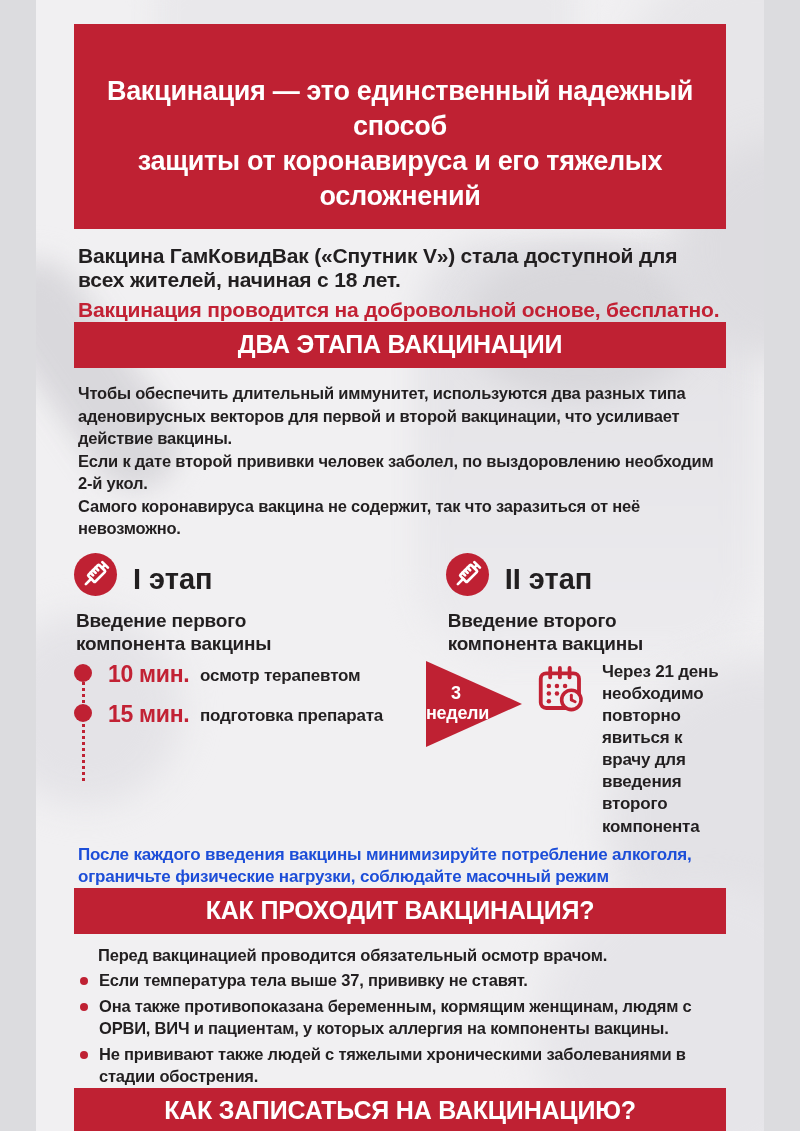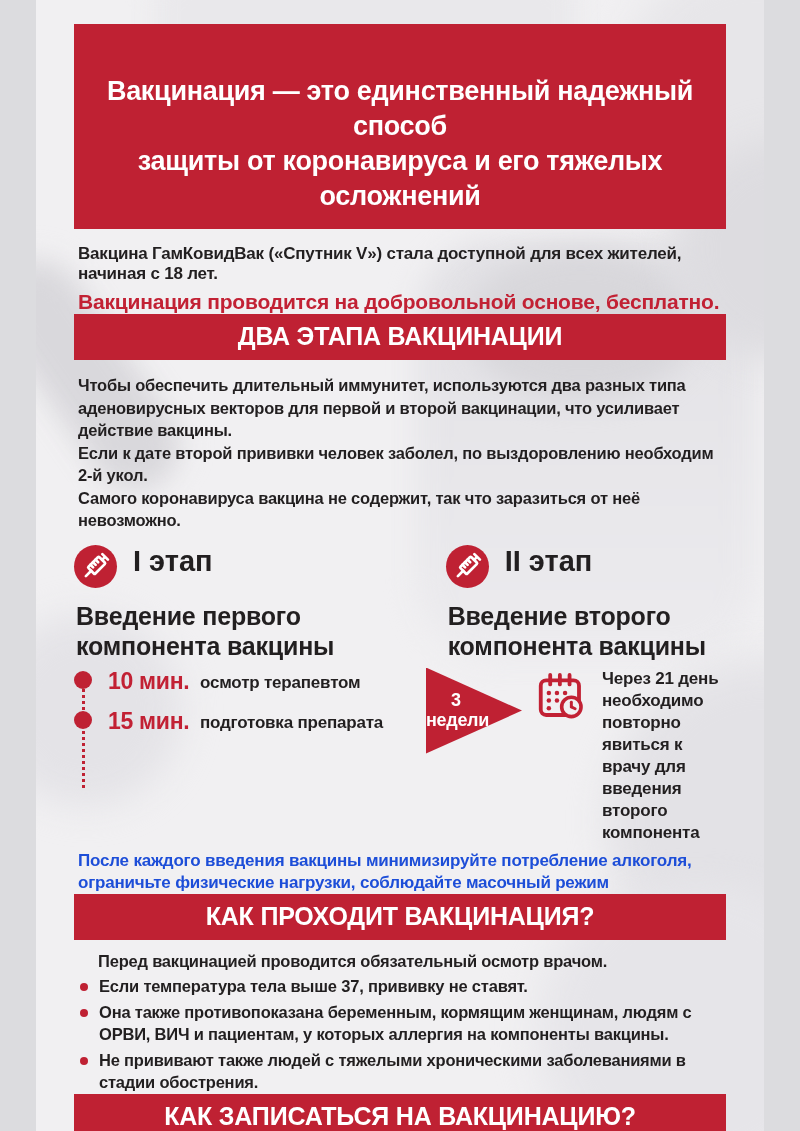--- a/index.html
+++ b/index.html
@@ -27,38 +27,38 @@
   .banner {
     background:#bf2133; color:#ffffff; text-align:center; font-weight:bold;
   }
   .banner-top {
     padding:15px 16px; font-size:27px; line-height:1.3; white-space:pre-line;
     letter-spacing:-0.3px;
   }
   .section-banner { padding:8px 10px 9px; font-size:25px; letter-spacing:-0.2px; }
 
   .intro { margin:15px 4px 0 4px; }
-  .intro-line1 { font-size:17px; font-weight:bold; letter-spacing:-0.2px; }
+  .intro-line1 { font-size:21px; font-weight:bold; letter-spacing:-0.2px; }
   .intro-line2 { margin-top:6px; font-size:21px; font-weight:bold; color:#c22134; letter-spacing:-0.2px; }
 
   .para {
     margin:14px 4px 0 4px; font-size:16.5px; font-weight:bold; line-height:1.36;
     white-space:pre-line; letter-spacing:-0.2px;
   }
 
   .stages { display:flex; margin-top:13px; }
   .stage-left { width:57%; }
   .stage-right { width:43%; }
-  .stage-head { display:flex; align-items:flex-start; gap:16px; }
+  .stage-head { display:flex; align-items:flex-end; gap:16px; }
   .stage-circle {
     width:43px; height:43px; border-radius:50%; background:#bf2133; flex:none;
     display:flex; align-items:center; justify-content:center;
   }
   .stage-title { font-size:29px; font-weight:bold; }
-  .stage-sub { margin:13px 0 0 2px; font-size:25px; font-weight:bold; line-height:1.22; white-space:pre-line; letter-spacing:-0.2px; }
+  .stage-sub { margin:13px 0 0 2px; font-size:19px; font-weight:bold; line-height:1.22; white-space:pre-line; letter-spacing:-0.2px; }
 
   .process-row { display:flex; margin-top:6px; }
   .timeline { width:352px; position:relative; }
   .tl-line {
     position:absolute; left:8px; top:14px; height:106px; width:0;
     border-left:3px dotted #bf2133;
   }
   .tl-item { display:flex; align-items:flex-start; margin-bottom:13px; position:relative; }
   .tl-dot { width:18px; height:18px; border-radius:50%; background:#bf2133; flex:none; margin-top:3px; }
   .tl-time { width:92px; margin-left:16px; flex:none; font-size:23px; font-weight:bold; color:#c22134; letter-spacing:-0.3px; }

